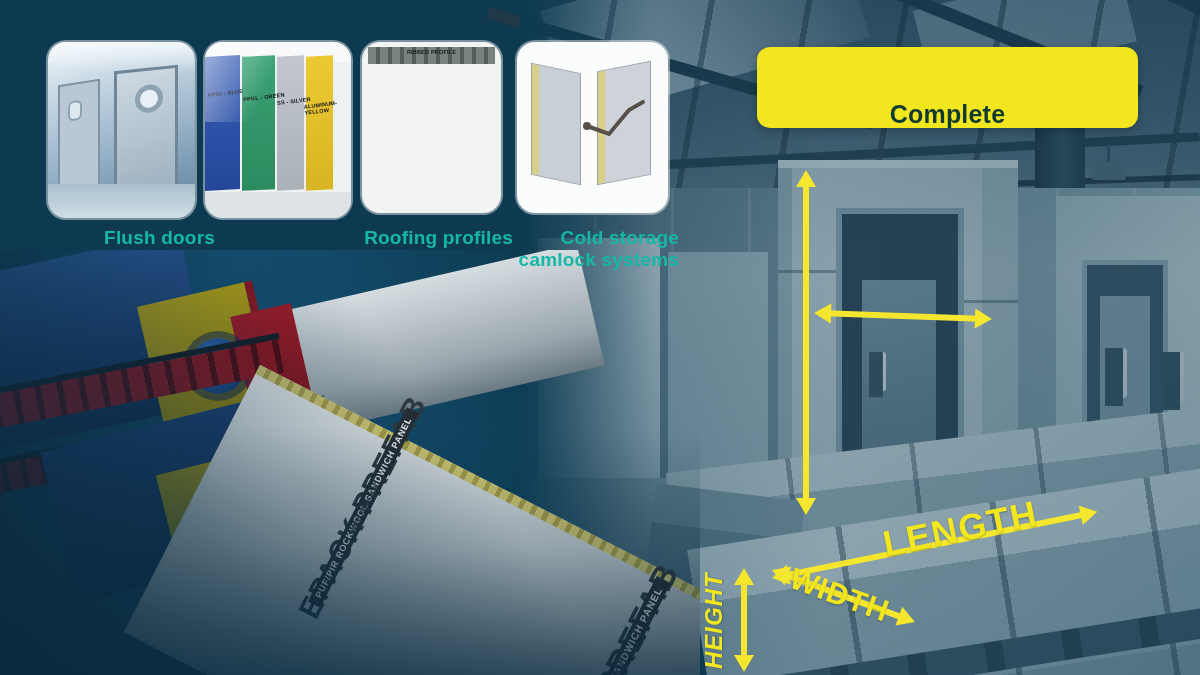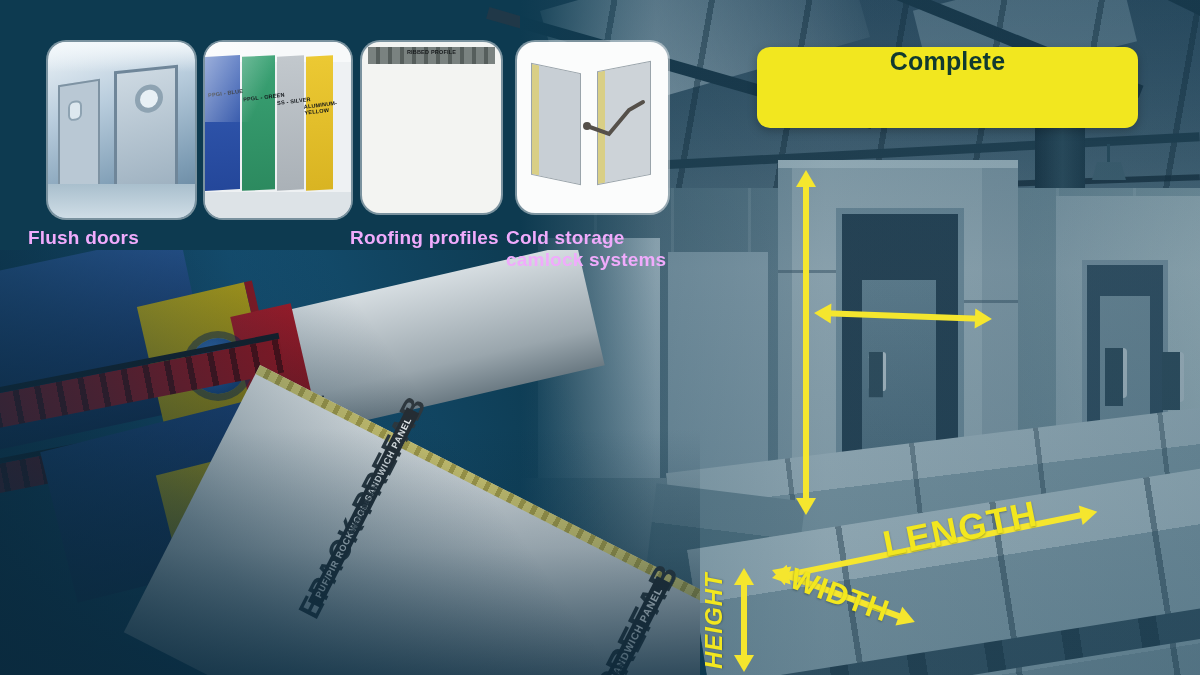--- a/index.html
+++ b/index.html
@@ -174,30 +174,30 @@
   .c4-pL{left:14px;top:26px;width:50px;height:112px;transform:skewY(12deg);
     background:linear-gradient(90deg,#d9cf86 0 7px,#c8cfd5 7px),
     repeating-linear-gradient(90deg,rgba(120,130,138,.25) 0 1px,transparent 1px 9px);
     border:1px solid #9aa4ab;}
   .c4-pR{left:80px;top:24px;width:54px;height:114px;transform:skewY(-11deg);
     background:linear-gradient(90deg,#d9cf86 0 7px,#cdd3d8 7px),
     repeating-linear-gradient(90deg,rgba(120,130,138,.25) 0 1px,transparent 1px 10px);
     border:1px solid #9aa4ab;}
   .c4-svg{left:0;top:0;width:151px;height:171px;}
 
-  .card-label{color:#f0abfc;font-weight:800;font-size:19px;text-align:left;letter-spacing:.2px;}
+  .card-label{color:#14b8a6;font-weight:800;font-size:19px;text-align:right;letter-spacing:.2px;}
   #label1{left:28px;top:227px;width:187px;}
   #label2{left:186px;top:227px;width:184px;}
   .card-sublabel{position:relative;font-size:12.5px;font-weight:700;margin-top:2px;letter-spacing:.1px;}
   #label3{left:350px;top:227px;width:163px;}
   #label4{left:506px;top:227px;width:173px;line-height:22px;}
 
   
   #banner{left:757px;top:47px;width:381px;height:81px;background:#F2E71F;border-radius:13px;
-    display:flex;flex-direction:column;align-items:center;justify-content:space-between;
+    display:flex;flex-direction:column;align-items:center;justify-content:flex-end;
     color:#113A30;font-weight:800;font-size:25px;line-height:28px;letter-spacing:.2px;
     box-shadow:0 3px 10px rgba(0,0,0,.25);}
   #banner span{position:relative;}
 
   
   .dim{--y:#F5E62E;}
   .dim .line-h{left:12px;right:12px;top:50%;margin-top:-3px;height:6px;background:var(--y);}
   .dim .line-v{top:12px;bottom:12px;left:50%;margin-left:-3px;width:6px;background:var(--y);}
   .dim .hd{width:0;height:0;}
   .dim .hd.l{left:0;top:50%;margin-top:-10px;border-top:10px solid transparent;

